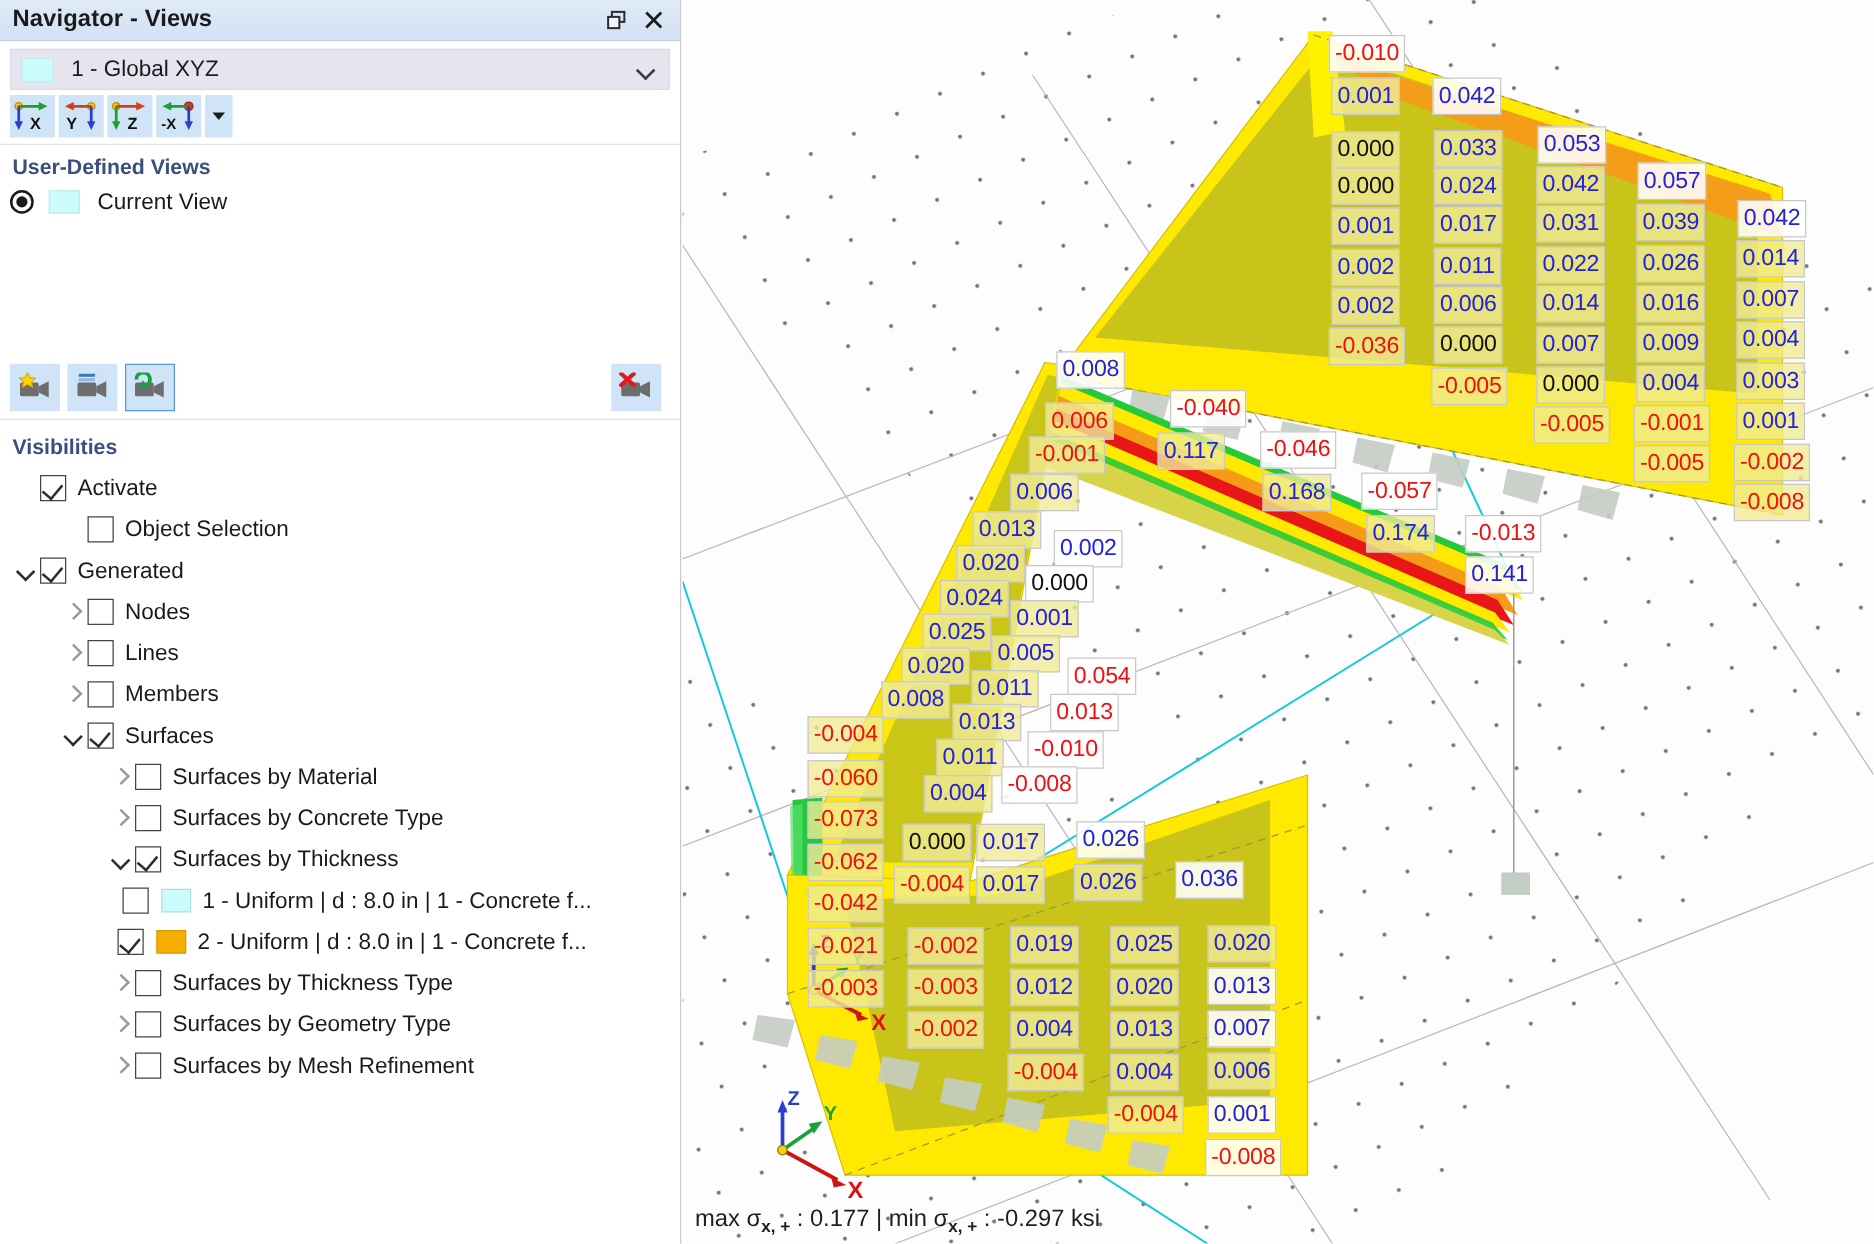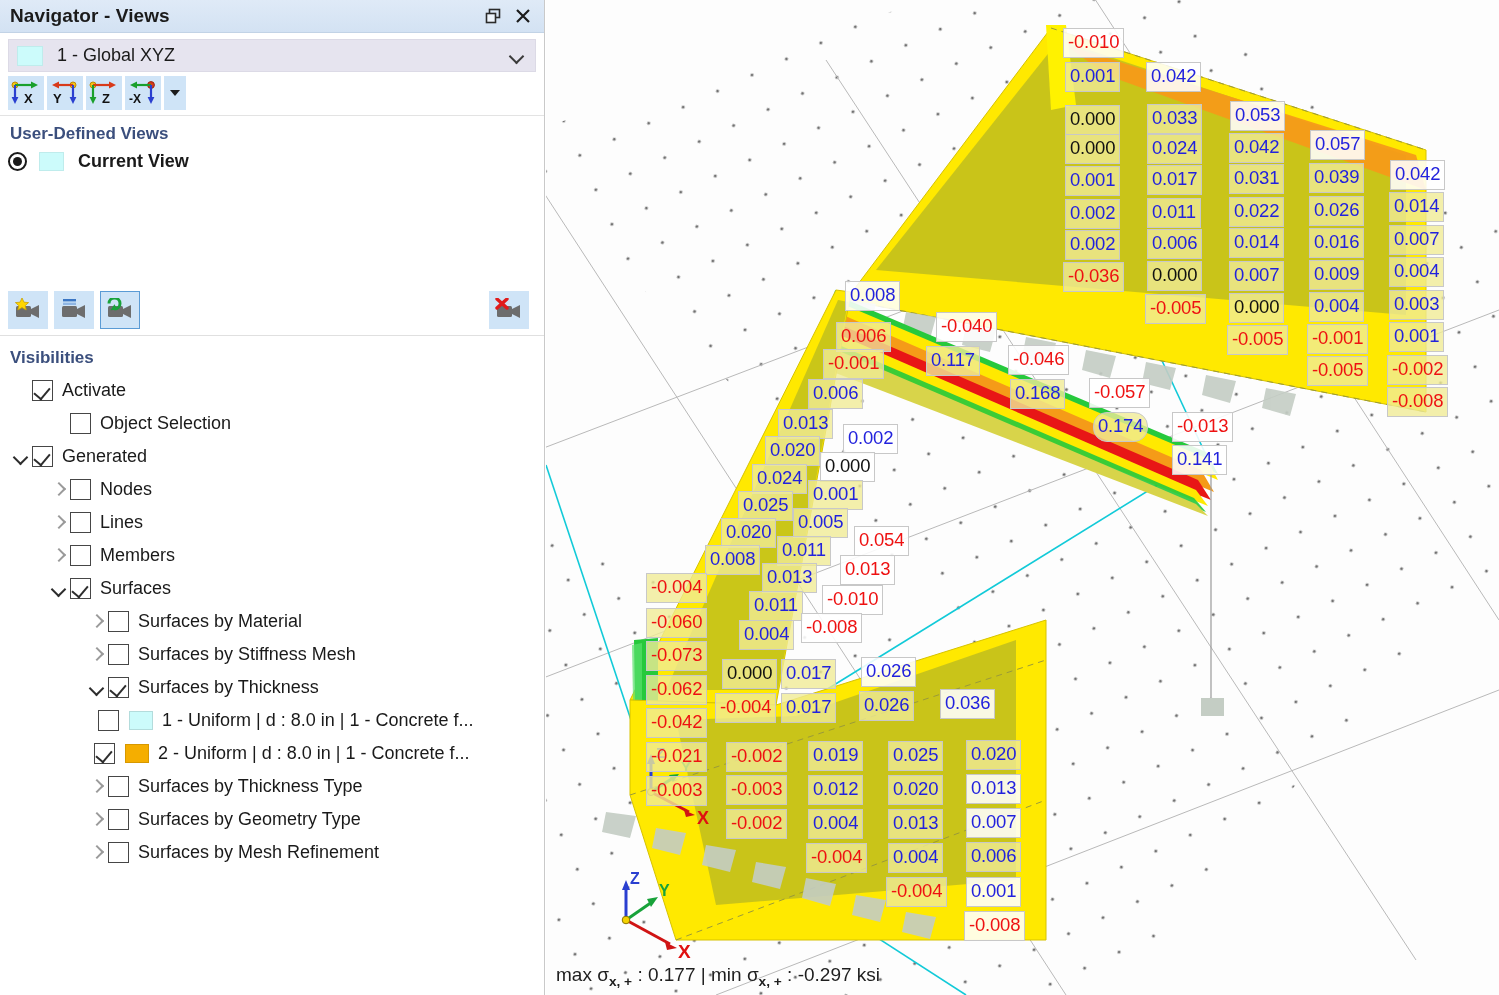--- a/index.html
+++ b/index.html
@@ -68,21 +68,21 @@
   }
   .caret-dn {
     width: 0; height: 0; border-left: 5px solid transparent; border-right: 5px solid transparent;
     border-top: 6px solid #1c1c1c;
   }
 
   
   .section-head {
     font-size: 17px; font-weight: bold; color: #3b4f7d; padding: 8px 0 4px 10px;
   }
-  .radio-row { display: flex; align-items: center; padding: 3px 0 3px 8px; cursor: pointer; font-weight: bold; }
+  .radio-row { display: flex; align-items: center; padding: 3px 0 3px 8px; cursor: pointer; }
   .radio {
     width: 19px; height: 19px; border-radius: 50%; border: 2px solid #1a1a1a;
     display: flex; align-items: center; justify-content: center; flex: none;
   }
   .radio .dot { width: 9px; height: 9px; border-radius: 50%; background: #1a1a1a; }
   .radio-row .color-chip { width: 25px; height: 19px; margin-left: 12px; }
   .radio-label { font-size: 18px; color: #1a1a1a; margin-left: 14px; }
 
   
   .cam-toolbar {
@@ -322,21 +322,21 @@
             <div class="tlabel">Surfaces</div>
           </div>
           <div class="tnode" style="padding-left: 86px;">
             <div class="twist right"></div>
             <div class="cbox"></div>
             <div class="tlabel">Surfaces by Material</div>
           </div>
           <div class="tnode" style="padding-left: 86px;">
             <div class="twist right"></div>
             <div class="cbox"></div>
-            <div class="tlabel">Surfaces by Stiffness Mesh</div>
+            <div class="tlabel">Surfaces by Concrete Type</div>
           </div>
           <div class="tnode" style="padding-left: 86px;">
             <div class="twist down"></div>
             <div class="cbox checked"></div>
             <div class="tlabel">Surfaces by Thickness</div>
           </div>
           <div class="tnode" style="padding-left: 76px;">
             <div class="twist "></div>
             <div class="cbox"></div>
             <div class="swatch" style="background: rgb(204, 251, 251);"></div>
@@ -534,21 +534,21 @@
         <div class="tag neg ybg" style="left: 290px; top: 322px;">0.006</div>
         <div class="tag neg wbg" style="left: 390px; top: 312px;">-0.040</div>
         <div class="tag neg ybg" style="left: 277px; top: 349px;">-0.001</div>
         <div class="tag pos ybg" style="left: 380px; top: 346px;">0.117</div>
         <div class="tag neg wbg" style="left: 462px; top: 345px;">-0.046</div>
         <div class="tag pos ybg" style="left: 262px; top: 379px;">0.006</div>
         <div class="tag pos ybg" style="left: 464px; top: 379px;">0.168</div>
         <div class="tag neg wbg" style="left: 543px; top: 378px;">-0.057</div>
         <div class="tag pos ybg" style="left: 232px; top: 409px;">0.013</div>
         <div class="tag pos wbg" style="left: 297px; top: 424px;">0.002</div>
-        <div class="tag pos ybg" style="left: 547px; top: 412px; border-radius: 14px;">0.174</div>
+        <div class="tag pos ybg" style="left: 547px; top: 412px;">0.174</div>
         <div class="tag neg wbg" style="left: 626px; top: 412px;">-0.013</div>
         <div class="tag pos ybg" style="left: 219px; top: 436px;">0.020</div>
         <div class="tag zero wbg" style="left: 274px; top: 452px;">0.000</div>
         <div class="tag pos wbg" style="left: 626px; top: 445px;">0.141</div>
         <div class="tag pos ybg" style="left: 206px; top: 464px;">0.024</div>
         <div class="tag pos ybg" style="left: 262px; top: 480px;">0.001</div>
         <div class="tag pos ybg" style="left: 192px; top: 491px;">0.025</div>
         <div class="tag pos ybg" style="left: 247px; top: 508px;">0.005</div>
         <div class="tag pos ybg" style="left: 175px; top: 518px;">0.020</div>
         <div class="tag pos ybg" style="left: 231px; top: 536px;">0.011</div>

